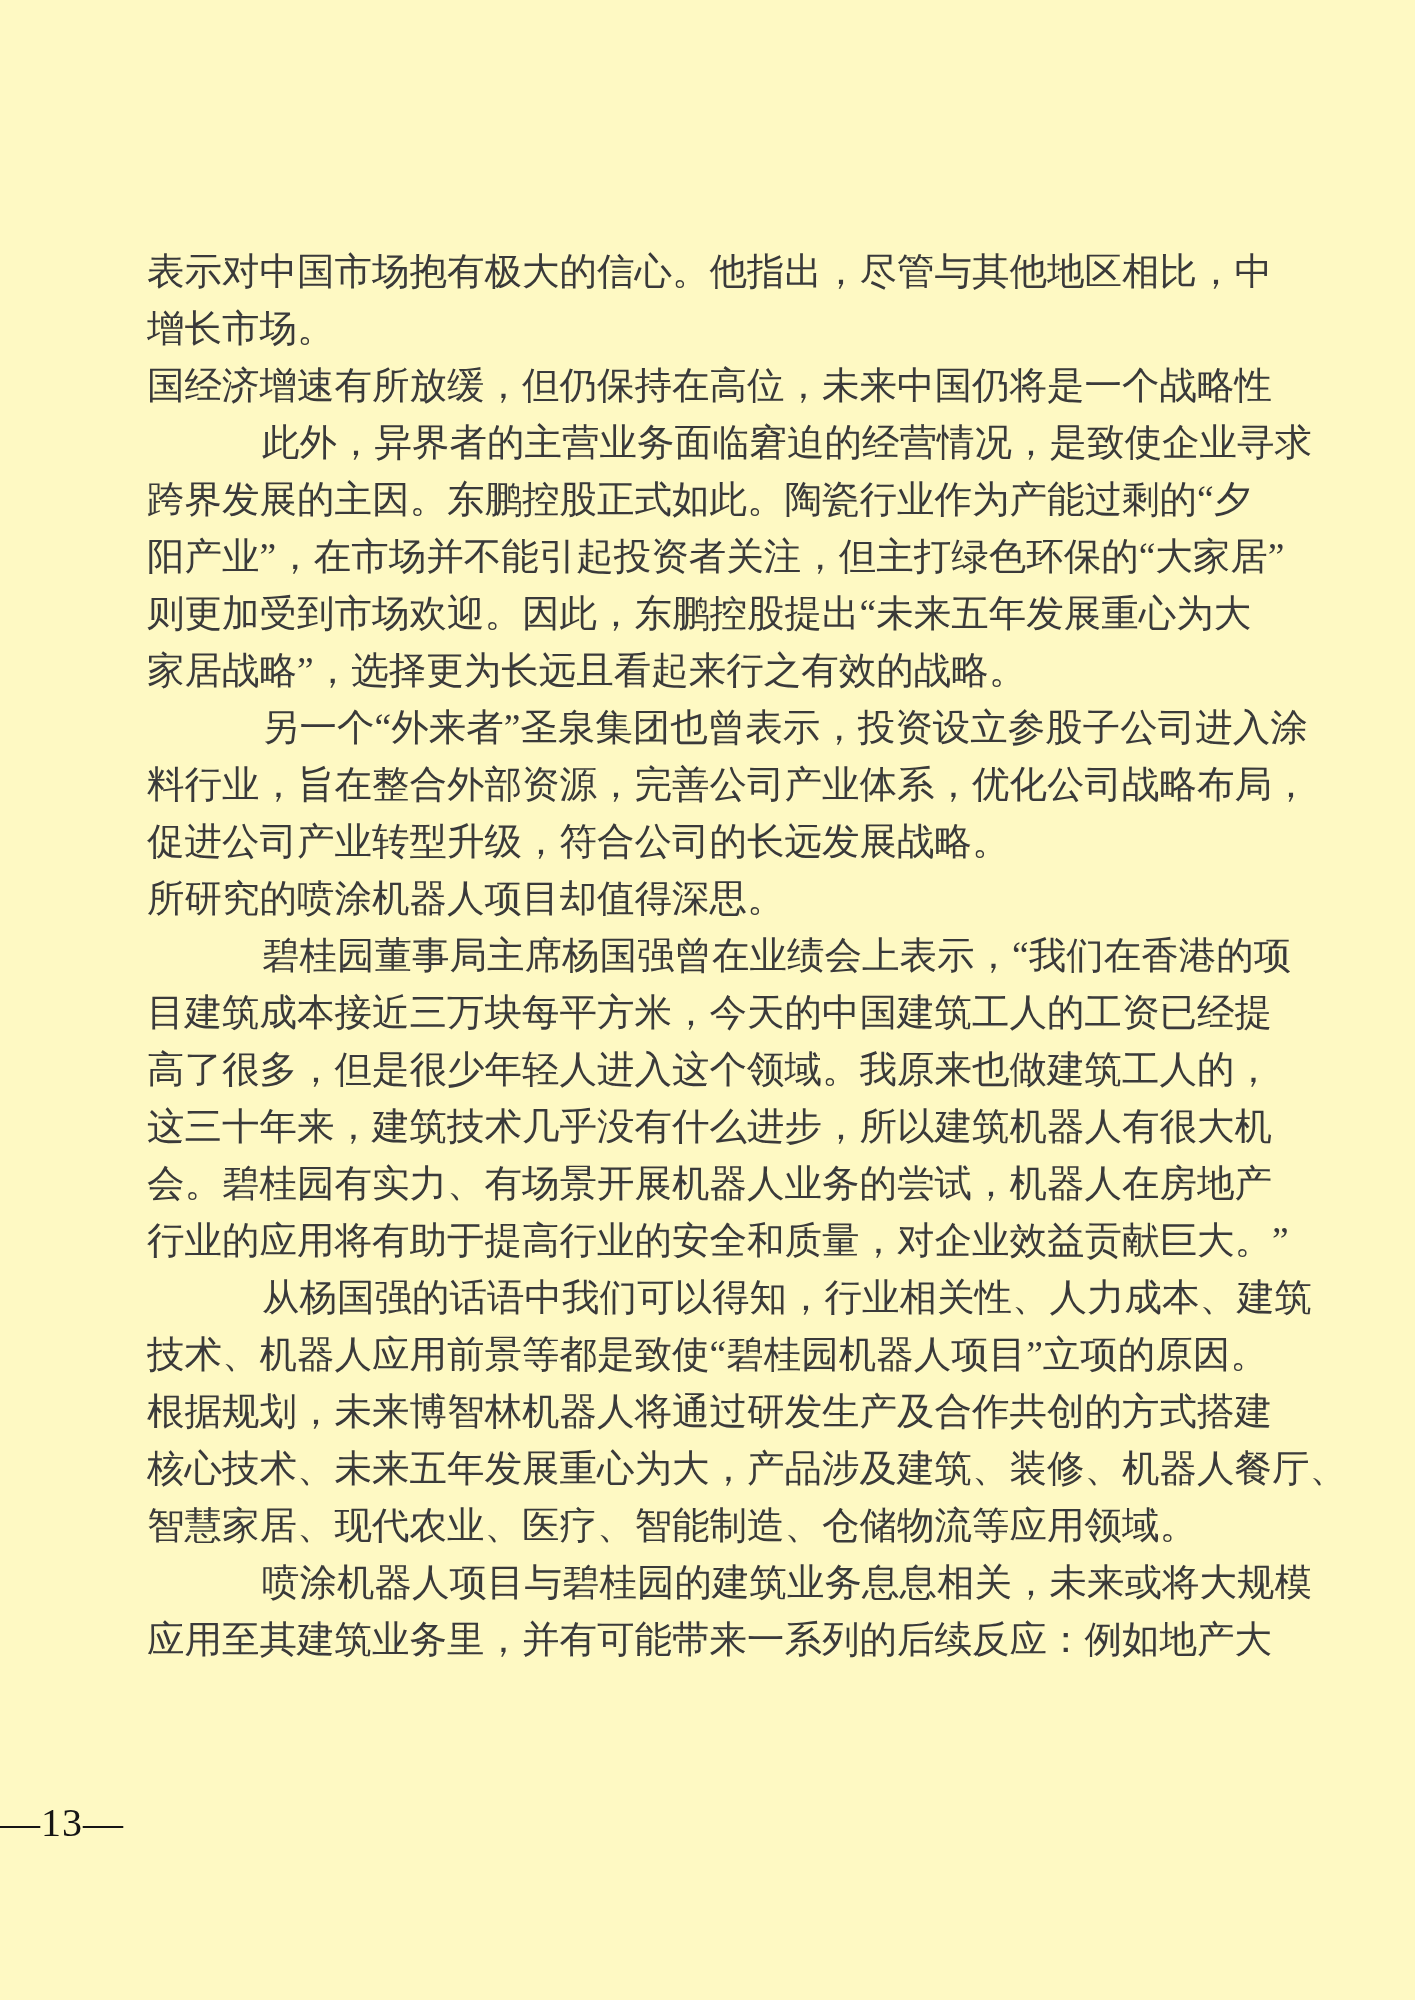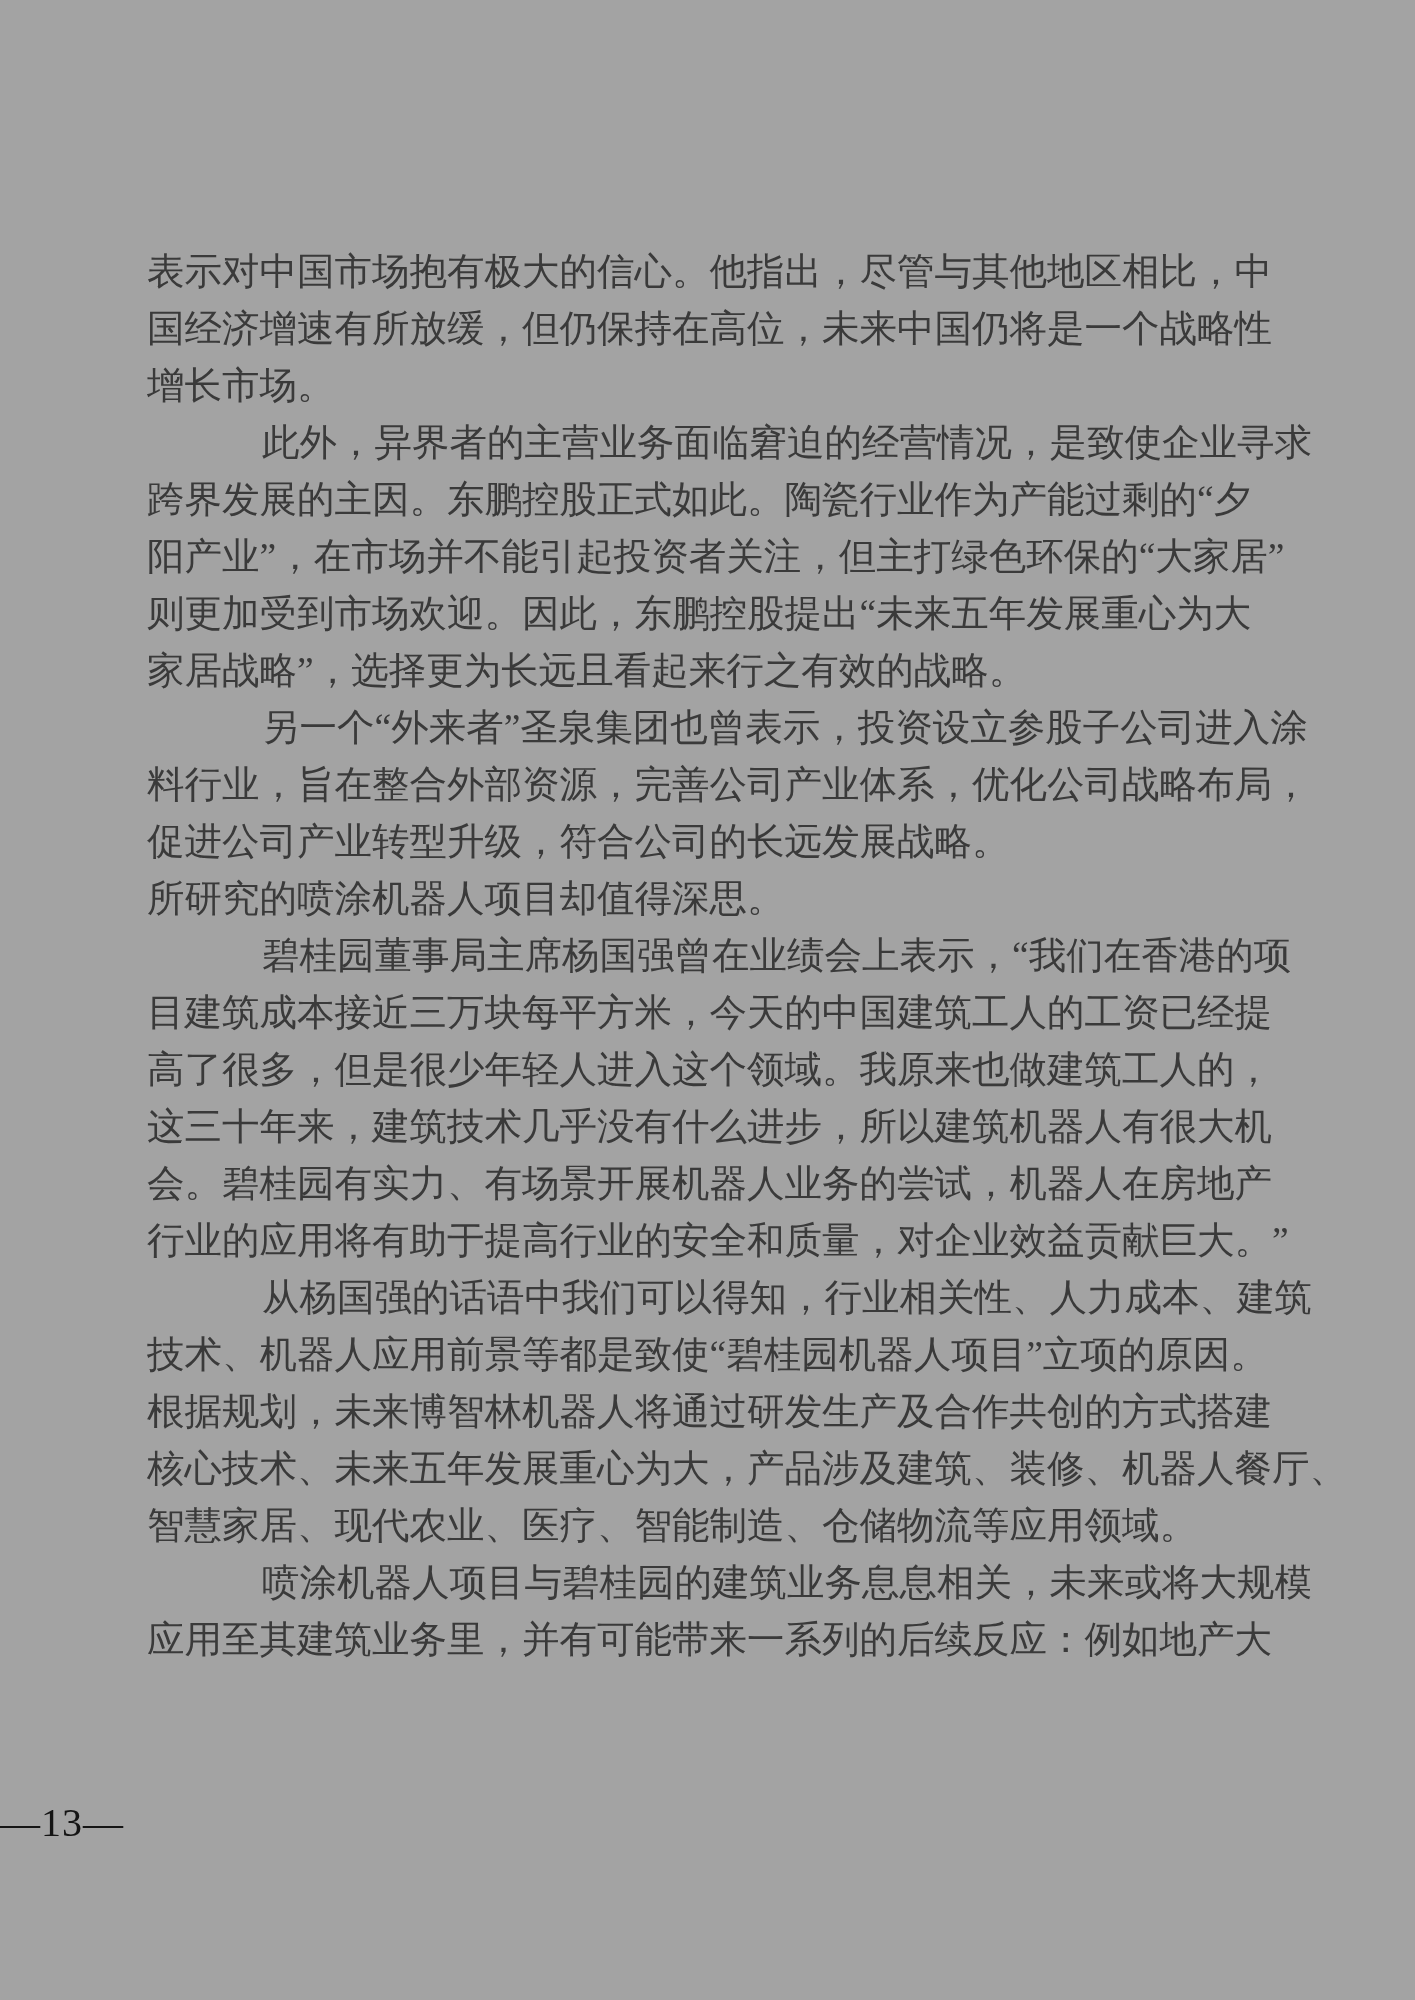--- a/index.html
+++ b/index.html
@@ -4,21 +4,21 @@
 <style>
   html, body {
     margin: 0;
     padding: 0;
     background: #ffffff;
   }
   .page {
     position: relative;
     width: 1415px;
     height: 2000px;
-    background: #a3a3a3;
+    background: #fef9c3;
     overflow: hidden;
     font-family: "Liberation Serif", "DejaVu Serif", serif;
   }
   .text-block {
     position: absolute;
     left: 147px;
     top: 243px;
     width: 1128px;
     font-size: 37.5px;
     line-height: 57px;
@@ -45,22 +45,22 @@
     color: #151515;
     letter-spacing: 1px;
   }
 </style>
 </head>
 <body>
 
 <div class="page">
   <div class="text-block" id="text-block">
       <div class="line">表示对中国市场抱有极大的信心。他指出，尽管与其他地区相比，中</div>
+      <div class="line">增长市场。</div>
       <div class="line">国经济增速有所放缓，但仍保持在高位，未来中国仍将是一个战略性</div>
-      <div class="line">增长市场。</div>
       <div class="line indent">此外，异界者的主营业务面临窘迫的经营情况，是致使企业寻求</div>
       <div class="line">跨界发展的主因。东鹏控股正式如此。陶瓷行业作为产能过剩的“夕</div>
       <div class="line">阳产业”，在市场并不能引起投资者关注，但主打绿色环保的“大家居”</div>
       <div class="line">则更加受到市场欢迎。因此，东鹏控股提出“未来五年发展重心为大</div>
       <div class="line">家居战略”，选择更为长远且看起来行之有效的战略。</div>
       <div class="line indent">另一个“外来者”圣泉集团也曾表示，投资设立参股子公司进入涂</div>
       <div class="line">料行业，旨在整合外部资源，完善公司产业体系，优化公司战略布局，</div>
       <div class="line">促进公司产业转型升级，符合公司的长远发展战略。</div>
       <div class="line">所研究的喷涂机器人项目却值得深思。</div>
       <div class="line indent">碧桂园董事局主席杨国强曾在业绩会上表示，“我们在香港的项</div>

